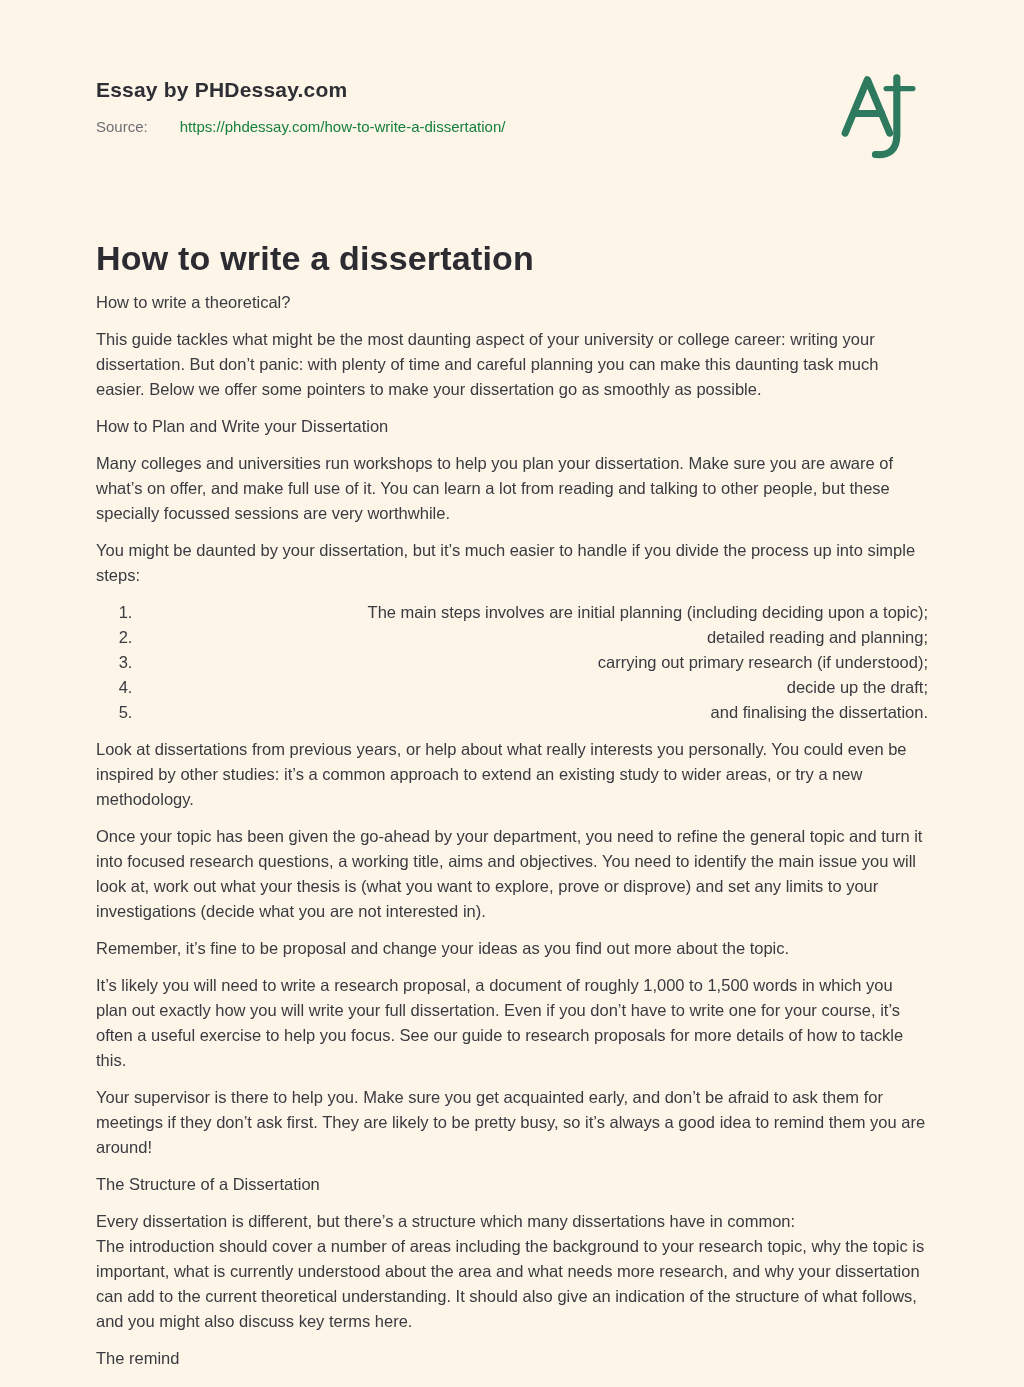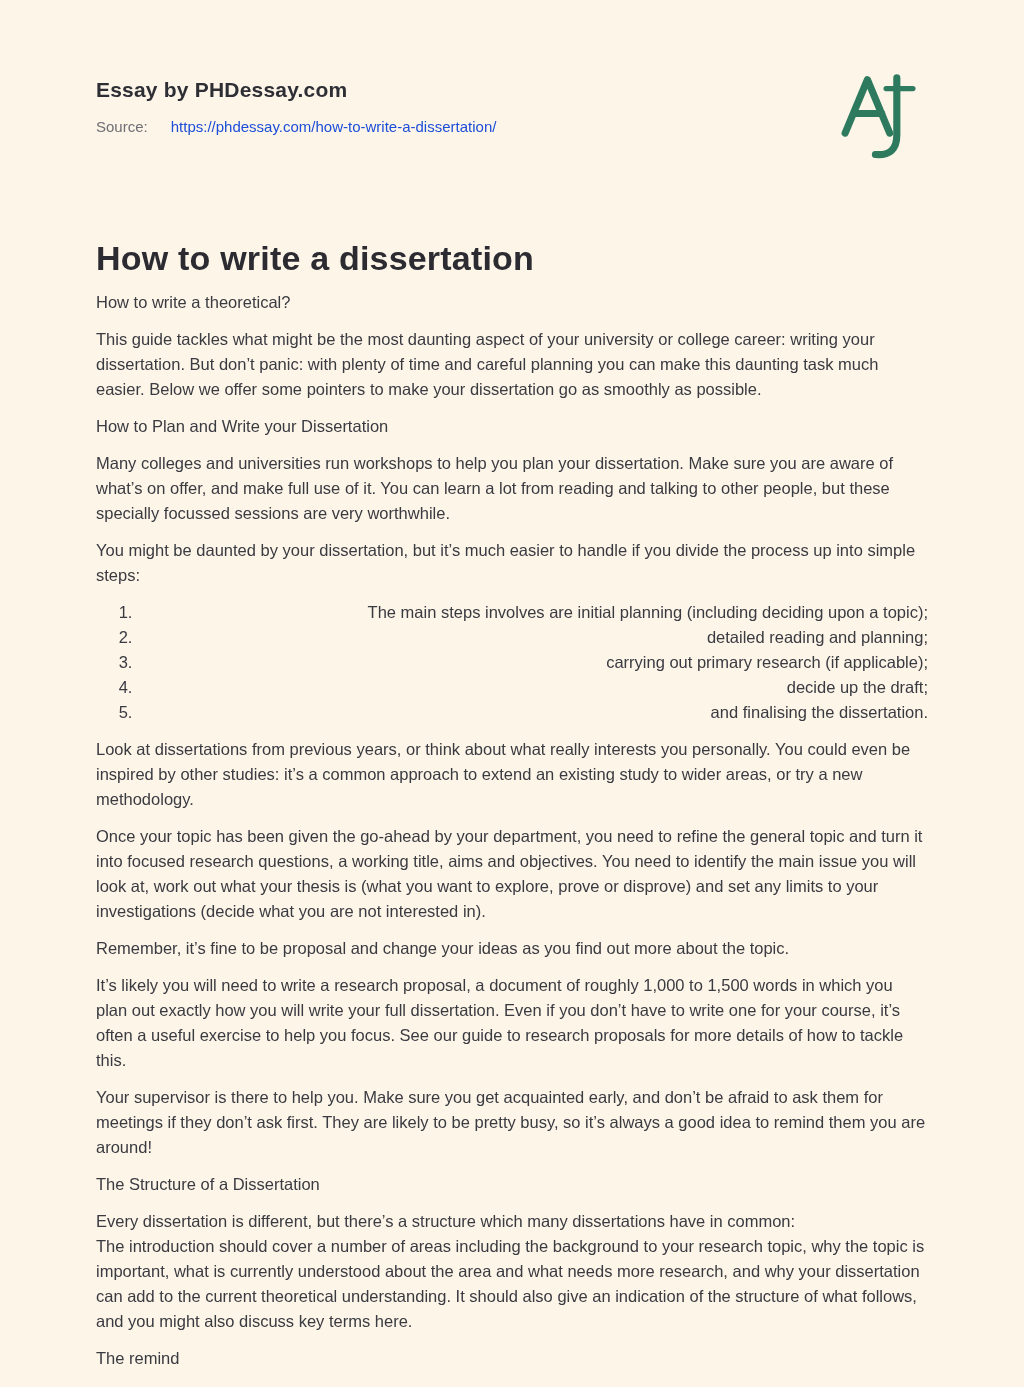--- a/index.html
+++ b/index.html
@@ -23,23 +23,23 @@
     font-weight: 700;
     color: #2e2e35;
     letter-spacing: 0.2px;
   }
   .source-line {
     margin-top: 16px;
     font-size: 15px;
     color: #6e6e74;
   }
   .source-url {
-    color: #1d4ed8;
+    color: #15803d;
     text-decoration: none;
-    margin-left: 11px;
+    margin-left: 20px;
     padding-left: 12px;
   }
   .logo {
     position: absolute;
     top: 68px;
     right: 104px;
     width: 82px;
     height: 100px;
   }
   h1.doc-title {
@@ -103,26 +103,26 @@
 
     <p>How to Plan and Write your Dissertation</p>
 
     <p>Many colleges and universities run workshops to help you plan your dissertation. Make sure you are aware of what’s on offer, and make full use of it. You can learn a lot from reading and talking to other people, but these specially focussed sessions are very worthwhile.</p>
 
     <p>You might be daunted by your dissertation, but it’s much easier to handle if you divide the process up into simple steps:</p>
 
     <ol class="steps">
       <li>The main steps involves are initial planning (including deciding upon a topic);</li>
       <li>detailed reading and planning;</li>
-      <li>carrying out primary research (if applicable);</li>
+      <li>carrying out primary research (if understood);</li>
       <li>decide up the draft;</li>
       <li>and finalising the dissertation.</li>
     </ol>
 
-    <p>Look at dissertations from previous years, or think about what really interests you personally. You could even be inspired by other studies: it’s a common approach to extend an existing study to wider areas, or try a new methodology.</p>
+    <p>Look at dissertations from previous years, or help about what really interests you personally. You could even be inspired by other studies: it’s a common approach to extend an existing study to wider areas, or try a new methodology.</p>
 
     <p>Once your topic has been given the go-ahead by your department, you need to refine the general topic and turn it into focused research questions, a working title, aims and objectives. You need to identify the main issue you will look at, work out what your thesis is (what you want to explore, prove or disprove) and set any limits to your investigations (decide what you are not interested in).</p>
 
     <p>Remember, it’s fine to be proposal and change your ideas as you find out more about the topic.</p>
 
     <p>It’s likely you will need to write a research proposal, a document of roughly 1,000 to 1,500 words in which you plan out exactly how you will write your full dissertation. Even if you don’t have to write one for your course, it’s often a useful exercise to help you focus. See our guide to research proposals for more details of how to tackle this.</p>
 
     <p>Your supervisor is there to help you. Make sure you get acquainted early, and don’t be afraid to ask them for meetings if they don’t ask first. They are likely to be pretty busy, so it’s always a good idea to remind them you are around!</p>
 
     <p>The Structure of a Dissertation</p>

